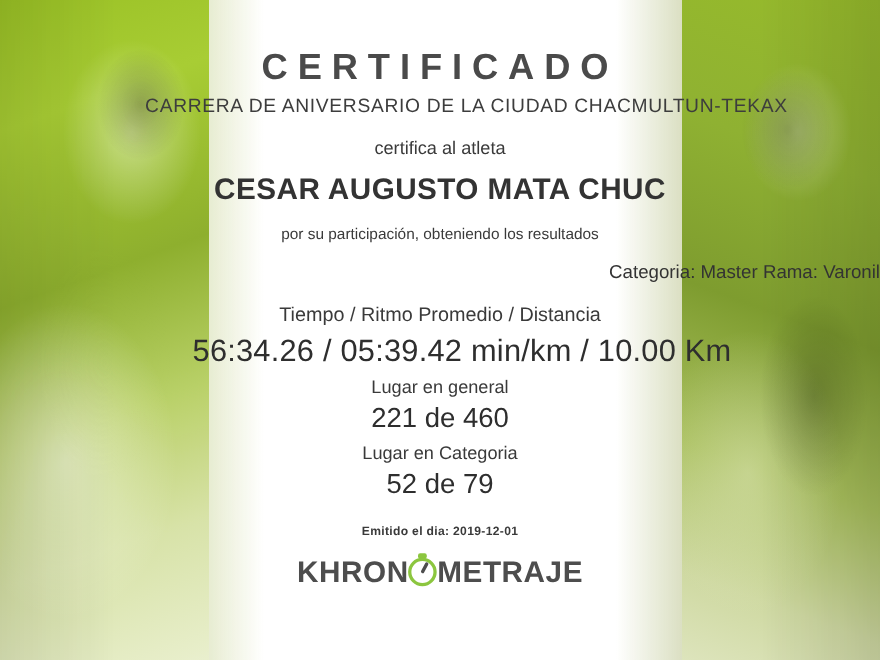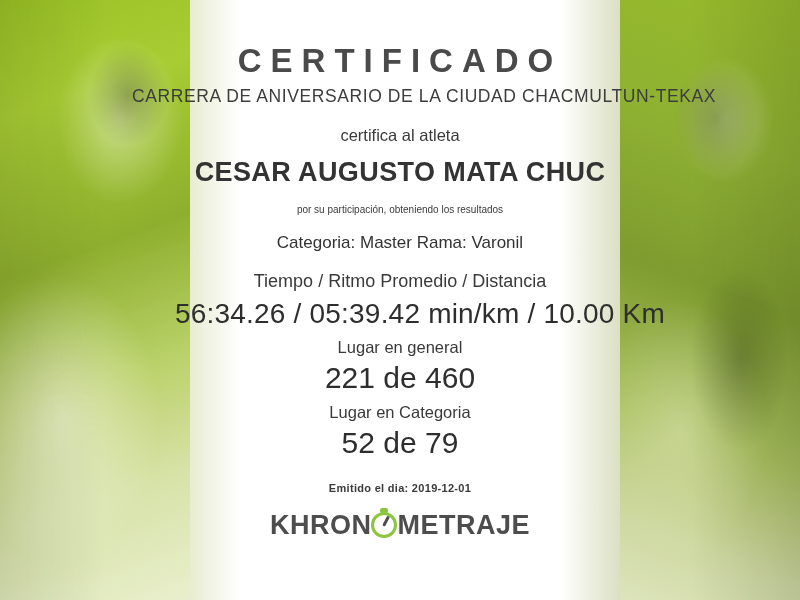--- a/index.html
+++ b/index.html
@@ -118,27 +118,28 @@
   }
   .athlete-name {
     margin: 12px 0 0 0;
     font-size: 27px;
     font-weight: bold;
     letter-spacing: 0.4px;
     color: #333333;
   }
   .participation {
     margin: 16px 0 0 0;
-    font-size: 10px;
+    font-size: 14px;
     color: #3a3a3a;
   }
   .category {
     margin: 18px 0 0 0;
     font-size: 17px;
     color: #333333;
+    text-align: right;
   }
   .results-label {
     margin: 18px 0 0 0;
     font-size: 18px;
     color: #3a3a3a;
   }
   .results-value {
     margin: 6px 0 0 0;
     font-size: 28px;
     color: #2e2e2e;
@@ -149,21 +150,21 @@
   .rank-block {
     margin-top: 8px;
   }
   .rank-label {
     margin: 0;
     font-size: 16.5px;
     color: #3a3a3a;
   }
   .rank-value {
     margin: 4px 0 0 0;
-    font-size: 30px;
+    font-size: 25px;
     color: #2e2e2e;
   }
 
   .issued {
     margin: 22px 0 0 0;
     font-size: 11px;
     font-weight: bold;
     letter-spacing: 0.3px;
     color: #3a3a3a;
   }

